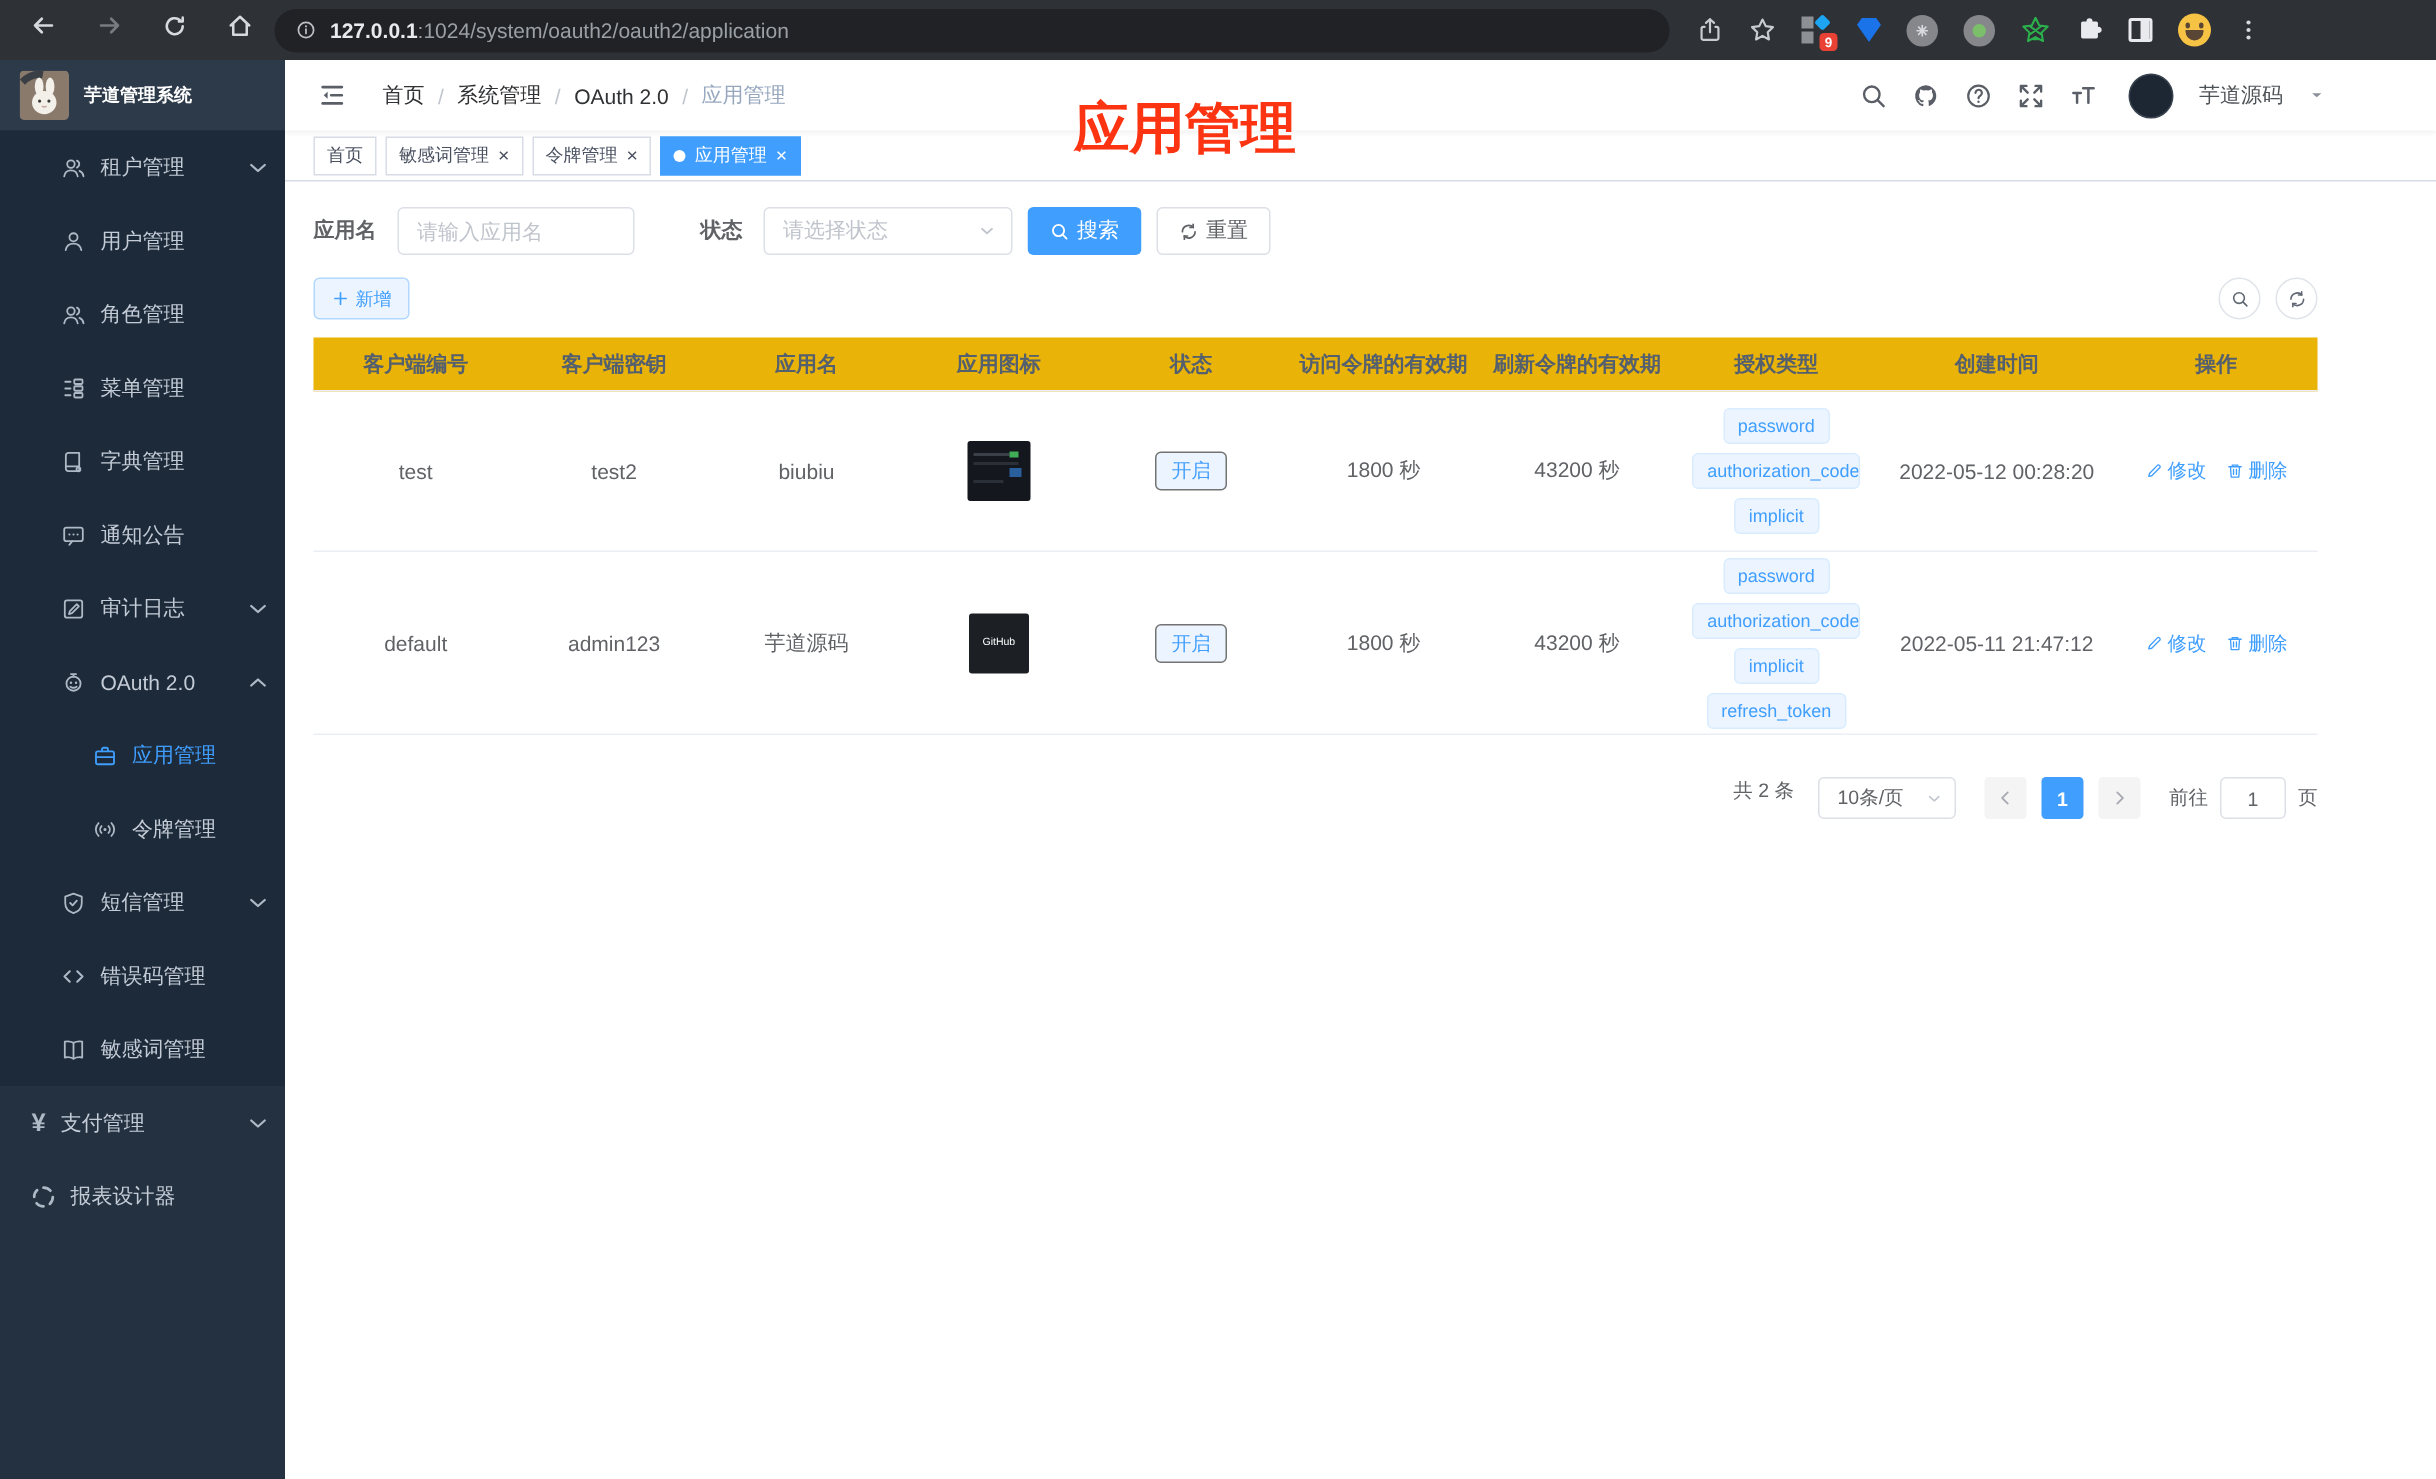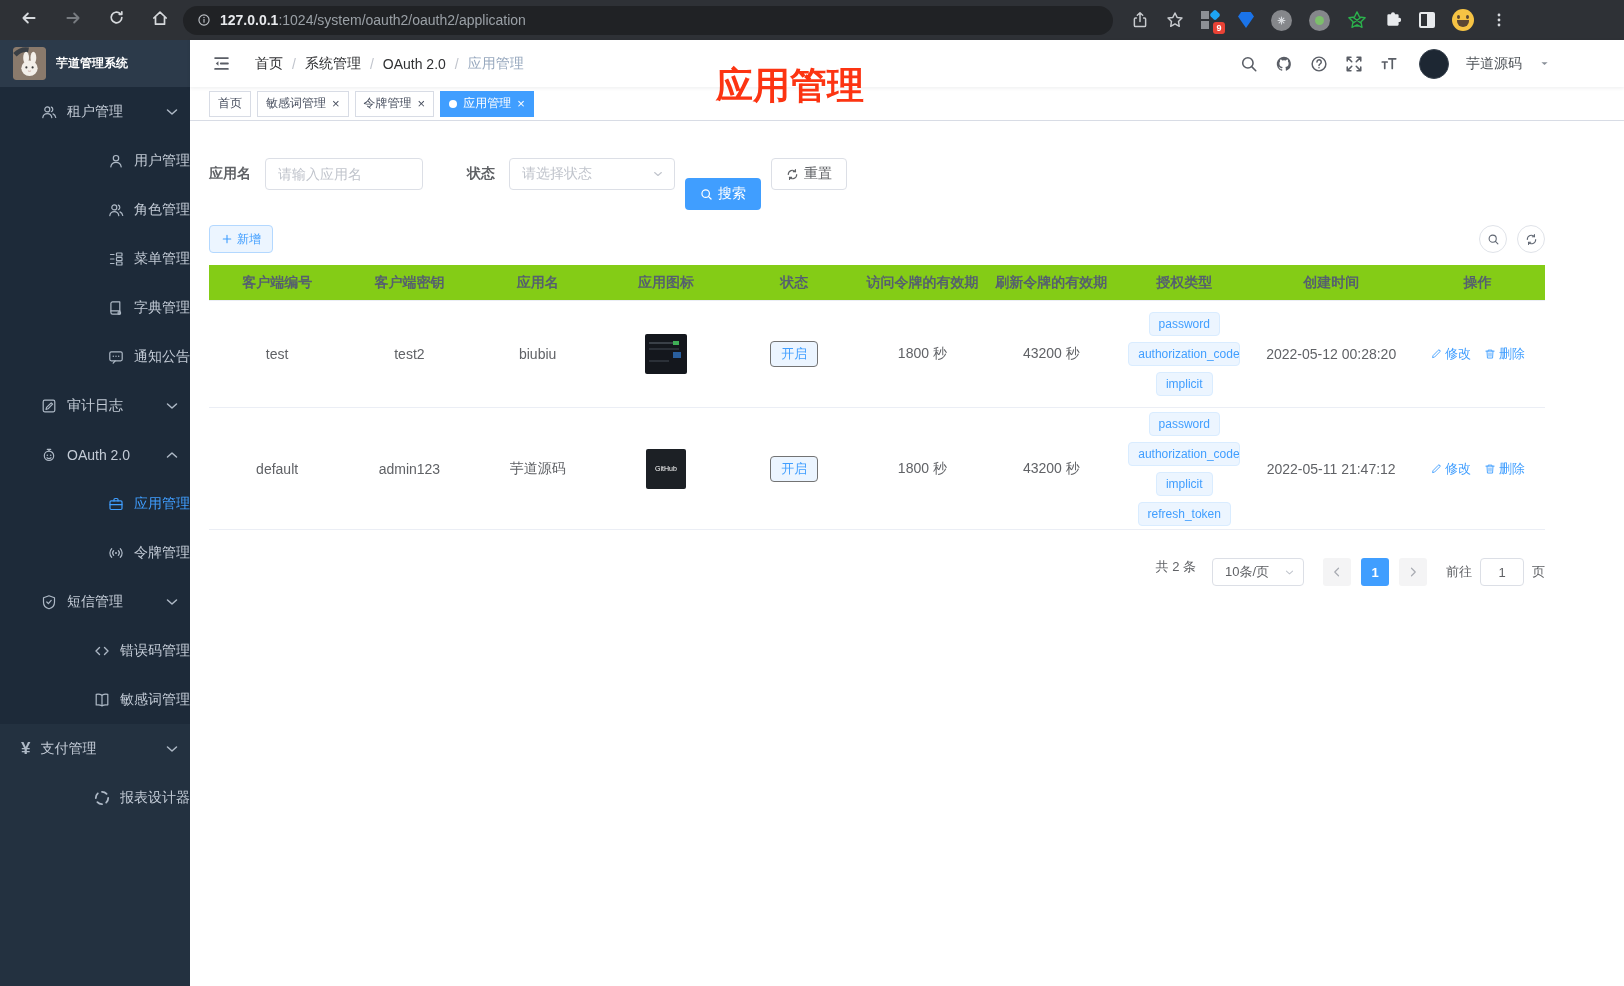--- a/index.html
+++ b/index.html
@@ -39,21 +39,21 @@
 
   
   .app { display:flex; height:946px; }
 
   
   .sidebar { width:190px; background:#233140; flex-shrink:0; display:flex; flex-direction:column; }
   .logo-bar { height:47px; background:#2c3a4a; display:flex; align-items:center; padding-left:13px; gap:10px; flex-shrink:0; }
   .logo-img { width:33px; height:33px; border-radius:3px; overflow:hidden; flex-shrink:0; }
   .logo-title { color:#fff; font-weight:700; font-size:12px; white-space:nowrap; }
   .menu { flex:1; }
-  .menu-item { height:49px; display:flex; align-items:center; color:#c3cbd6; font-size:14px; cursor:pointer;justify-content:flex-end; }
+  .menu-item { height:49px; display:flex; align-items:center; color:#c3cbd6; font-size:14px; cursor:pointer; }
   .menu-item .icon { font-size:16px; color:#aeb9c6; margin-right:10px; }
   .menu-item.lvl1 { padding-left:21px; }
   .menu-item.lvl2 { padding-left:41px; background:#1d2a39; }
   .menu-item.lvl3 { padding-left:62px; background:#1d2a39; }
   .menu-item.active, .menu-item.active .icon { color:#409eff; }
   .menu-chevron { margin-left:auto; margin-right:17px; font-size:11px; color:#8594a5; }
   .yen { font-size:17px; font-weight:700; line-height:1; }
 
   
   .main { flex:1; display:flex; flex-direction:column; position:relative; background:#fff; min-width:0; }
@@ -78,32 +78,32 @@
 
   .content { padding:17px 79px 0 19px; position:relative; }
   .filter-row { display:flex; align-items:center; }
   .f-label { font-size:14px; color:#606266; font-weight:700; margin-right:14px; }
   .f-label.second { margin-left:44px; }
   .f-input { width:158px; height:32px; border:1px solid #dcdfe6; border-radius:4px; padding:0 12px; font-size:14px; color:#606266; outline:none; font-family:inherit; }
   .f-input::placeholder { color:#c0c4cc; }
   .f-select { width:166px; height:32px; border:1px solid #dcdfe6; border-radius:4px; display:flex; align-items:center; padding:0 10px 0 12px; font-size:14px; color:#c0c4cc; cursor:pointer; }
   .f-select .icon { margin-left:auto; font-size:12px; color:#c0c4cc; }
   .btn { height:32px; border-radius:4px; padding:0 14px; font-size:14px; display:inline-flex; align-items:center; gap:5px; cursor:pointer; border:1px solid transparent; font-family:inherit; }
-  .btn-primary { background:#409eff; color:#fff; margin-left:10px;margin-top:40px; }
+  .btn-primary { background:#409eff; color:#fff; margin-left:10px; }
   .btn-default { background:#fff; color:#606266; border-color:#dcdfe6; margin-left:10px; }
   .btn .icon { font-size:13px; }
 
   .add-row { display:flex; align-items:center; margin-top:15px; }
   .btn-add { height:28px; padding:0 11px; font-size:12px; background:#ecf5ff; border:1px solid #b3d8ff; color:#409eff; border-radius:4px; display:inline-flex; align-items:center; gap:4px; cursor:pointer; }
   .tool-circles { margin-left:auto; display:flex; gap:10px; }
   .circle-btn { width:28px; height:28px; border-radius:50%; border:1px solid #e0e3e9; background:#fff; color:#5f6672; display:flex; align-items:center; justify-content:center; font-size:13px; cursor:pointer; }
 
   
   .table { margin-top:12px; width:100%; }
-  .thead { display:flex; background:#84cc16; height:36px; align-items:center; border-bottom:1px solid #ebeef5; }
+  .thead { display:flex; background:#eab308; height:36px; align-items:center; border-bottom:1px solid #ebeef5; }
   .th { font-weight:700; color:#55606e; font-size:14px; text-align:center; }
   .trow { display:flex; align-items:stretch; border-bottom:1px solid #ebeef5; }
   .trow.r0 { height:107px; } .trow.r1 { height:122px; }
   .td { display:flex; flex-direction:column; align-items:center; justify-content:center; text-align:center; overflow:hidden; font-size:14px; color:#606266; }
   .status-tag { height:26px; line-height:24px; padding:0 10px; background:#ecf5ff; border:1px solid #737373; color:#409eff; border-radius:4px; font-size:13px; }
   .grant-tag { height:24px; line-height:22px; padding:0 9px; background:#ecf5ff; border:1px solid #d9ecff; color:#409eff; border-radius:4px; font-size:12px; margin:3px 0; max-width:112px; overflow:hidden; white-space:nowrap; }
   .app-icon-shot { width:42px; height:40px; background:#14171d; border-radius:2px; position:relative; overflow:hidden; }
   .app-icon-shot i { position:absolute; }
   .app-icon-shot .l1 { left:4px; top:8px; width:24px; height:2px; background:#3a4048; }
   .app-icon-shot .l2 { left:4px; top:14px; width:30px; height:2px; background:#2b3038; }

